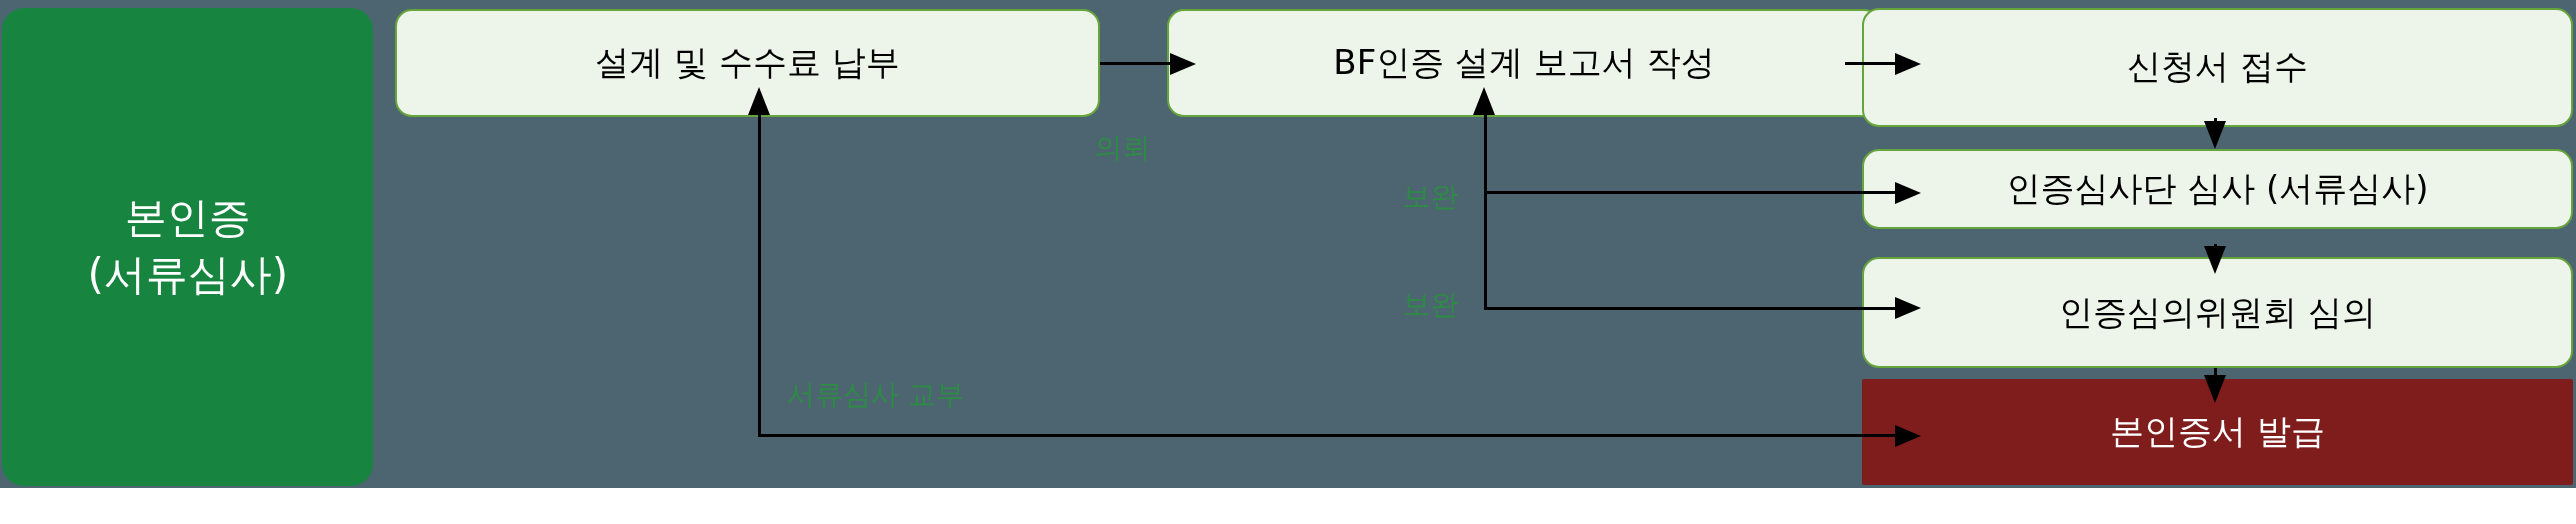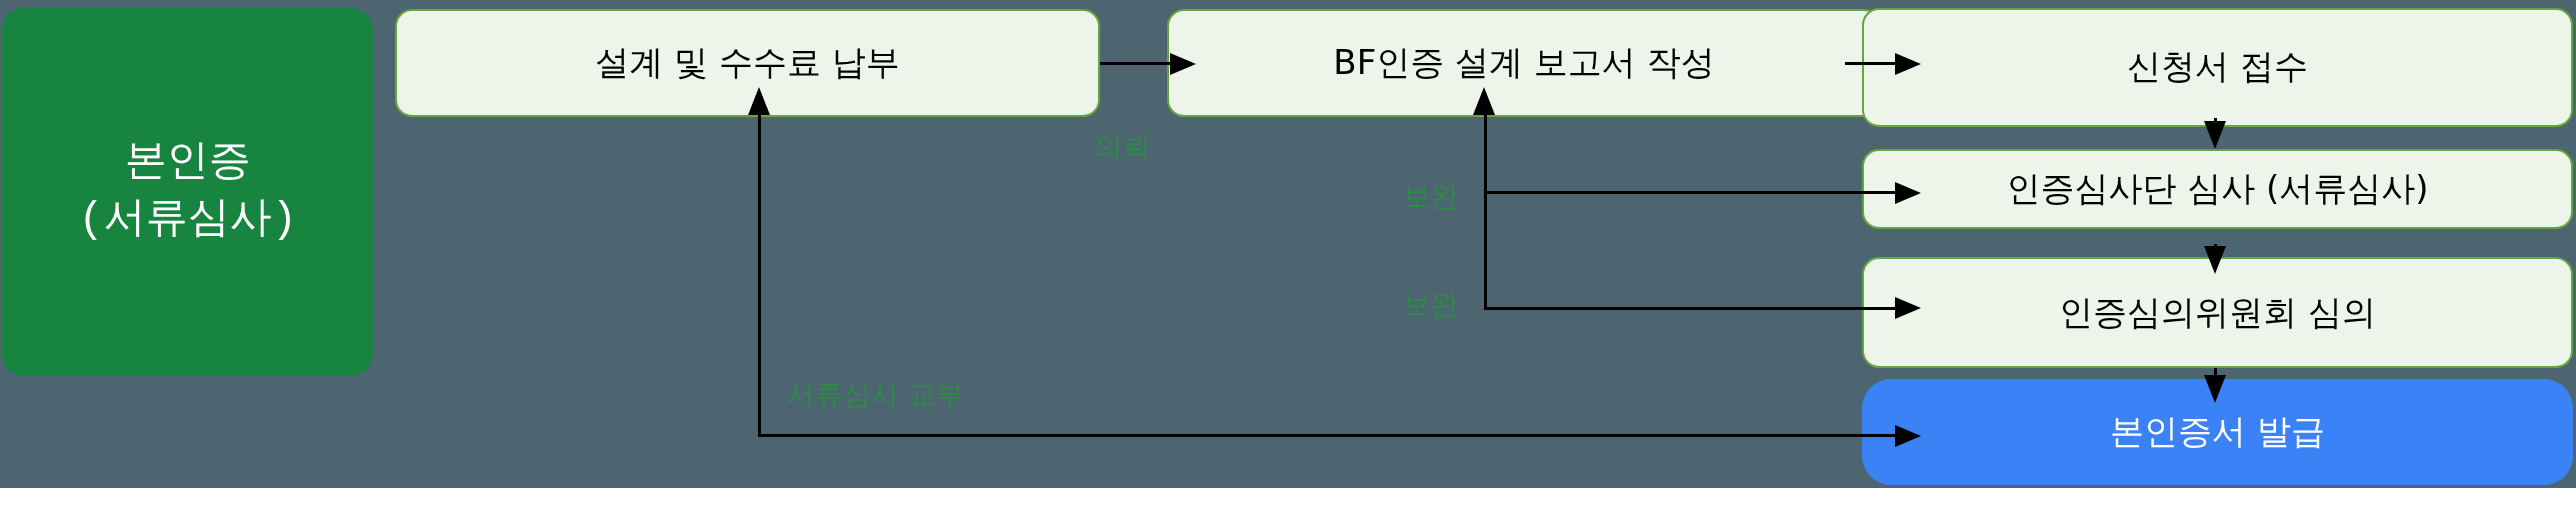--- a/index.html
+++ b/index.html
@@ -14,29 +14,28 @@
   .diagram-bg {
     position: absolute;
     left: 0; top: 0;
     width: 2576px; height: 488px;
     background: #4D6570;
     z-index: 0;
   }
   .stage-box {
     position: absolute;
     left: 2.3px; top: 7.7px;
-    width: 371px; height: 368px;
+    width: 371px; height: 478px;
     background: #17853F;
     border-radius: 22px;
     display: flex;
     flex-direction: column;
     align-items: center;
     justify-content: center;
     z-index: 2;
-    font-family: Liberation Mono, monospace;
   }
   .stage-line {
     color: #ffffff;
     font-size: 42px;
     line-height: 1.35;
     text-align: center;
     white-space: nowrap;
   }
   .node {
     position: absolute;
@@ -55,23 +54,23 @@
     white-space: nowrap;
     text-align: center;
   }
   .node-design   { left: 395px;  top: 8.5px;  width: 705px; height: 108px; }
   .node-report   { left: 1167px; top: 8.5px;  width: 714px; height: 108px; }
   .node-apply    { left: 1862px; top: 7.7px;  width: 711px; height: 119px; }
   .node-jury     { left: 1862px; top: 136px; width: 711px; height: 80px; margin-top: 13px; }
   .node-committee{ left: 1862px; top: 257px; width: 711px; height: 111px; align-items: center; }
   .node-issue {
     left: 1862px; top: 379px; width: 711px; height: 106px;
-    background: #3b82f6;
+    background: #7f1d1d;
     border: none;
-    border-radius: 29px;
+    border-radius: 2px;
   }
   .node-issue .node-label { color: #ffffff; }
 
   .line {
     position: absolute;
     background: #000000;
     z-index: 5;
   }
   .head {
     position: absolute;

